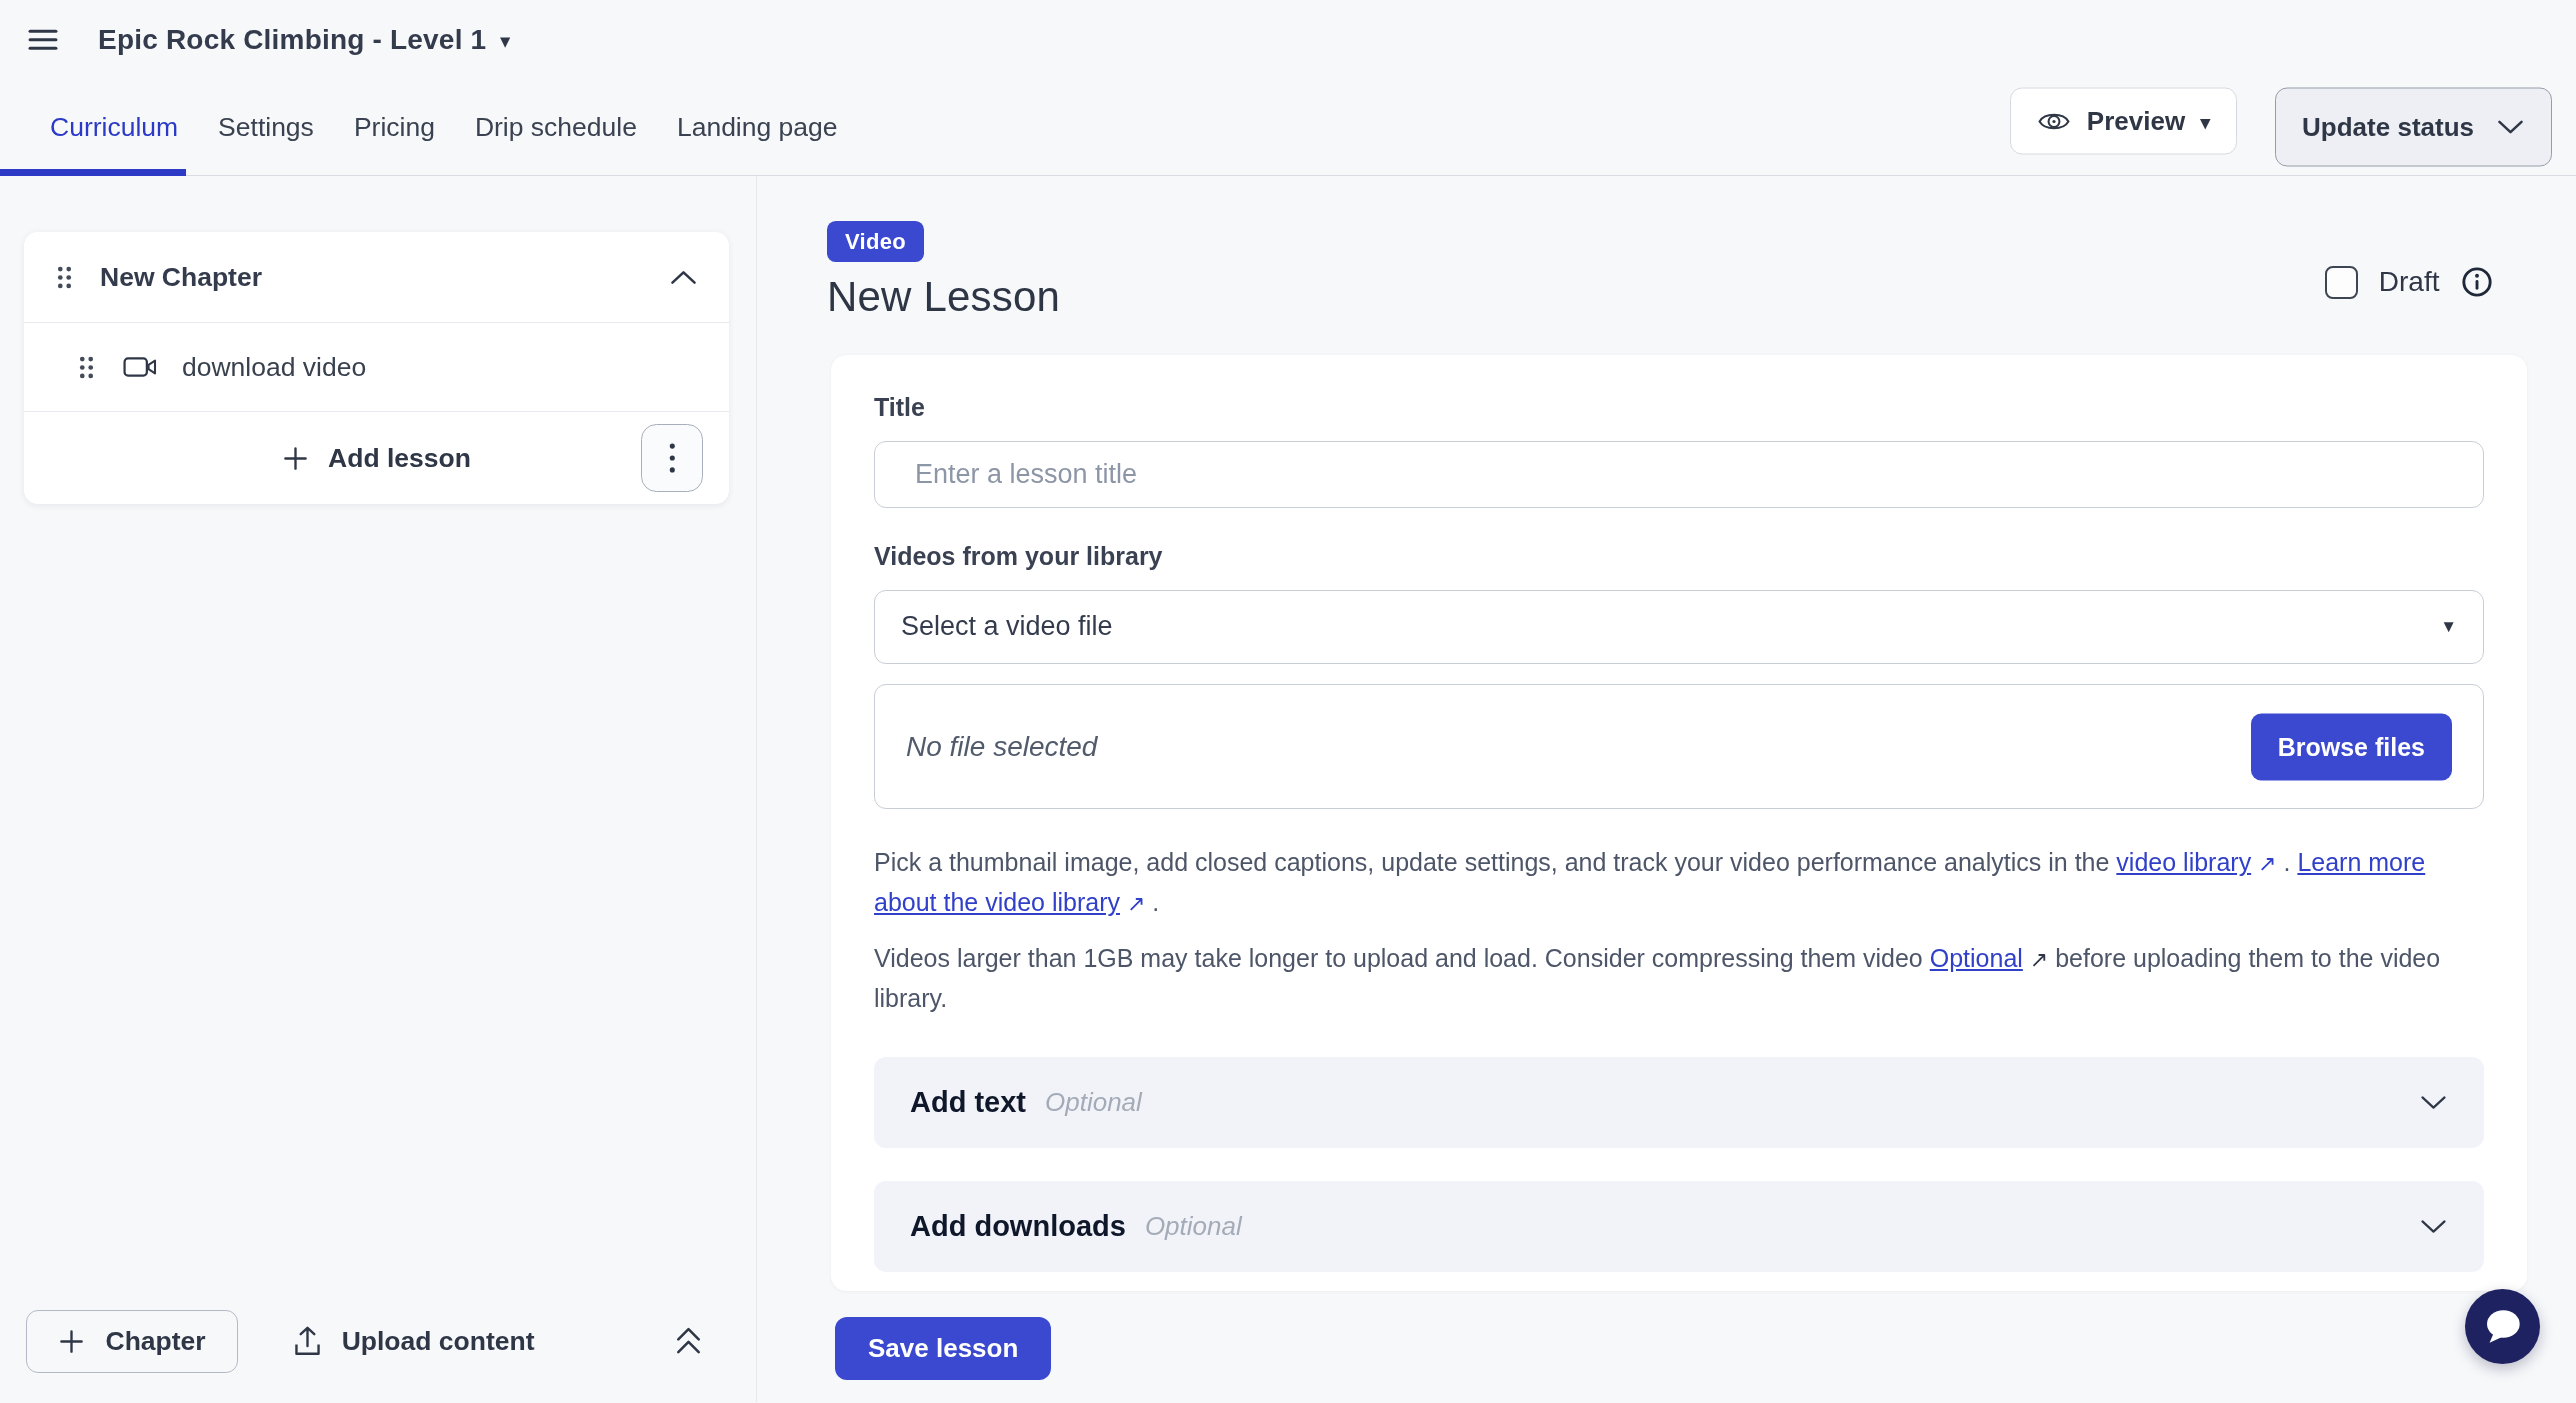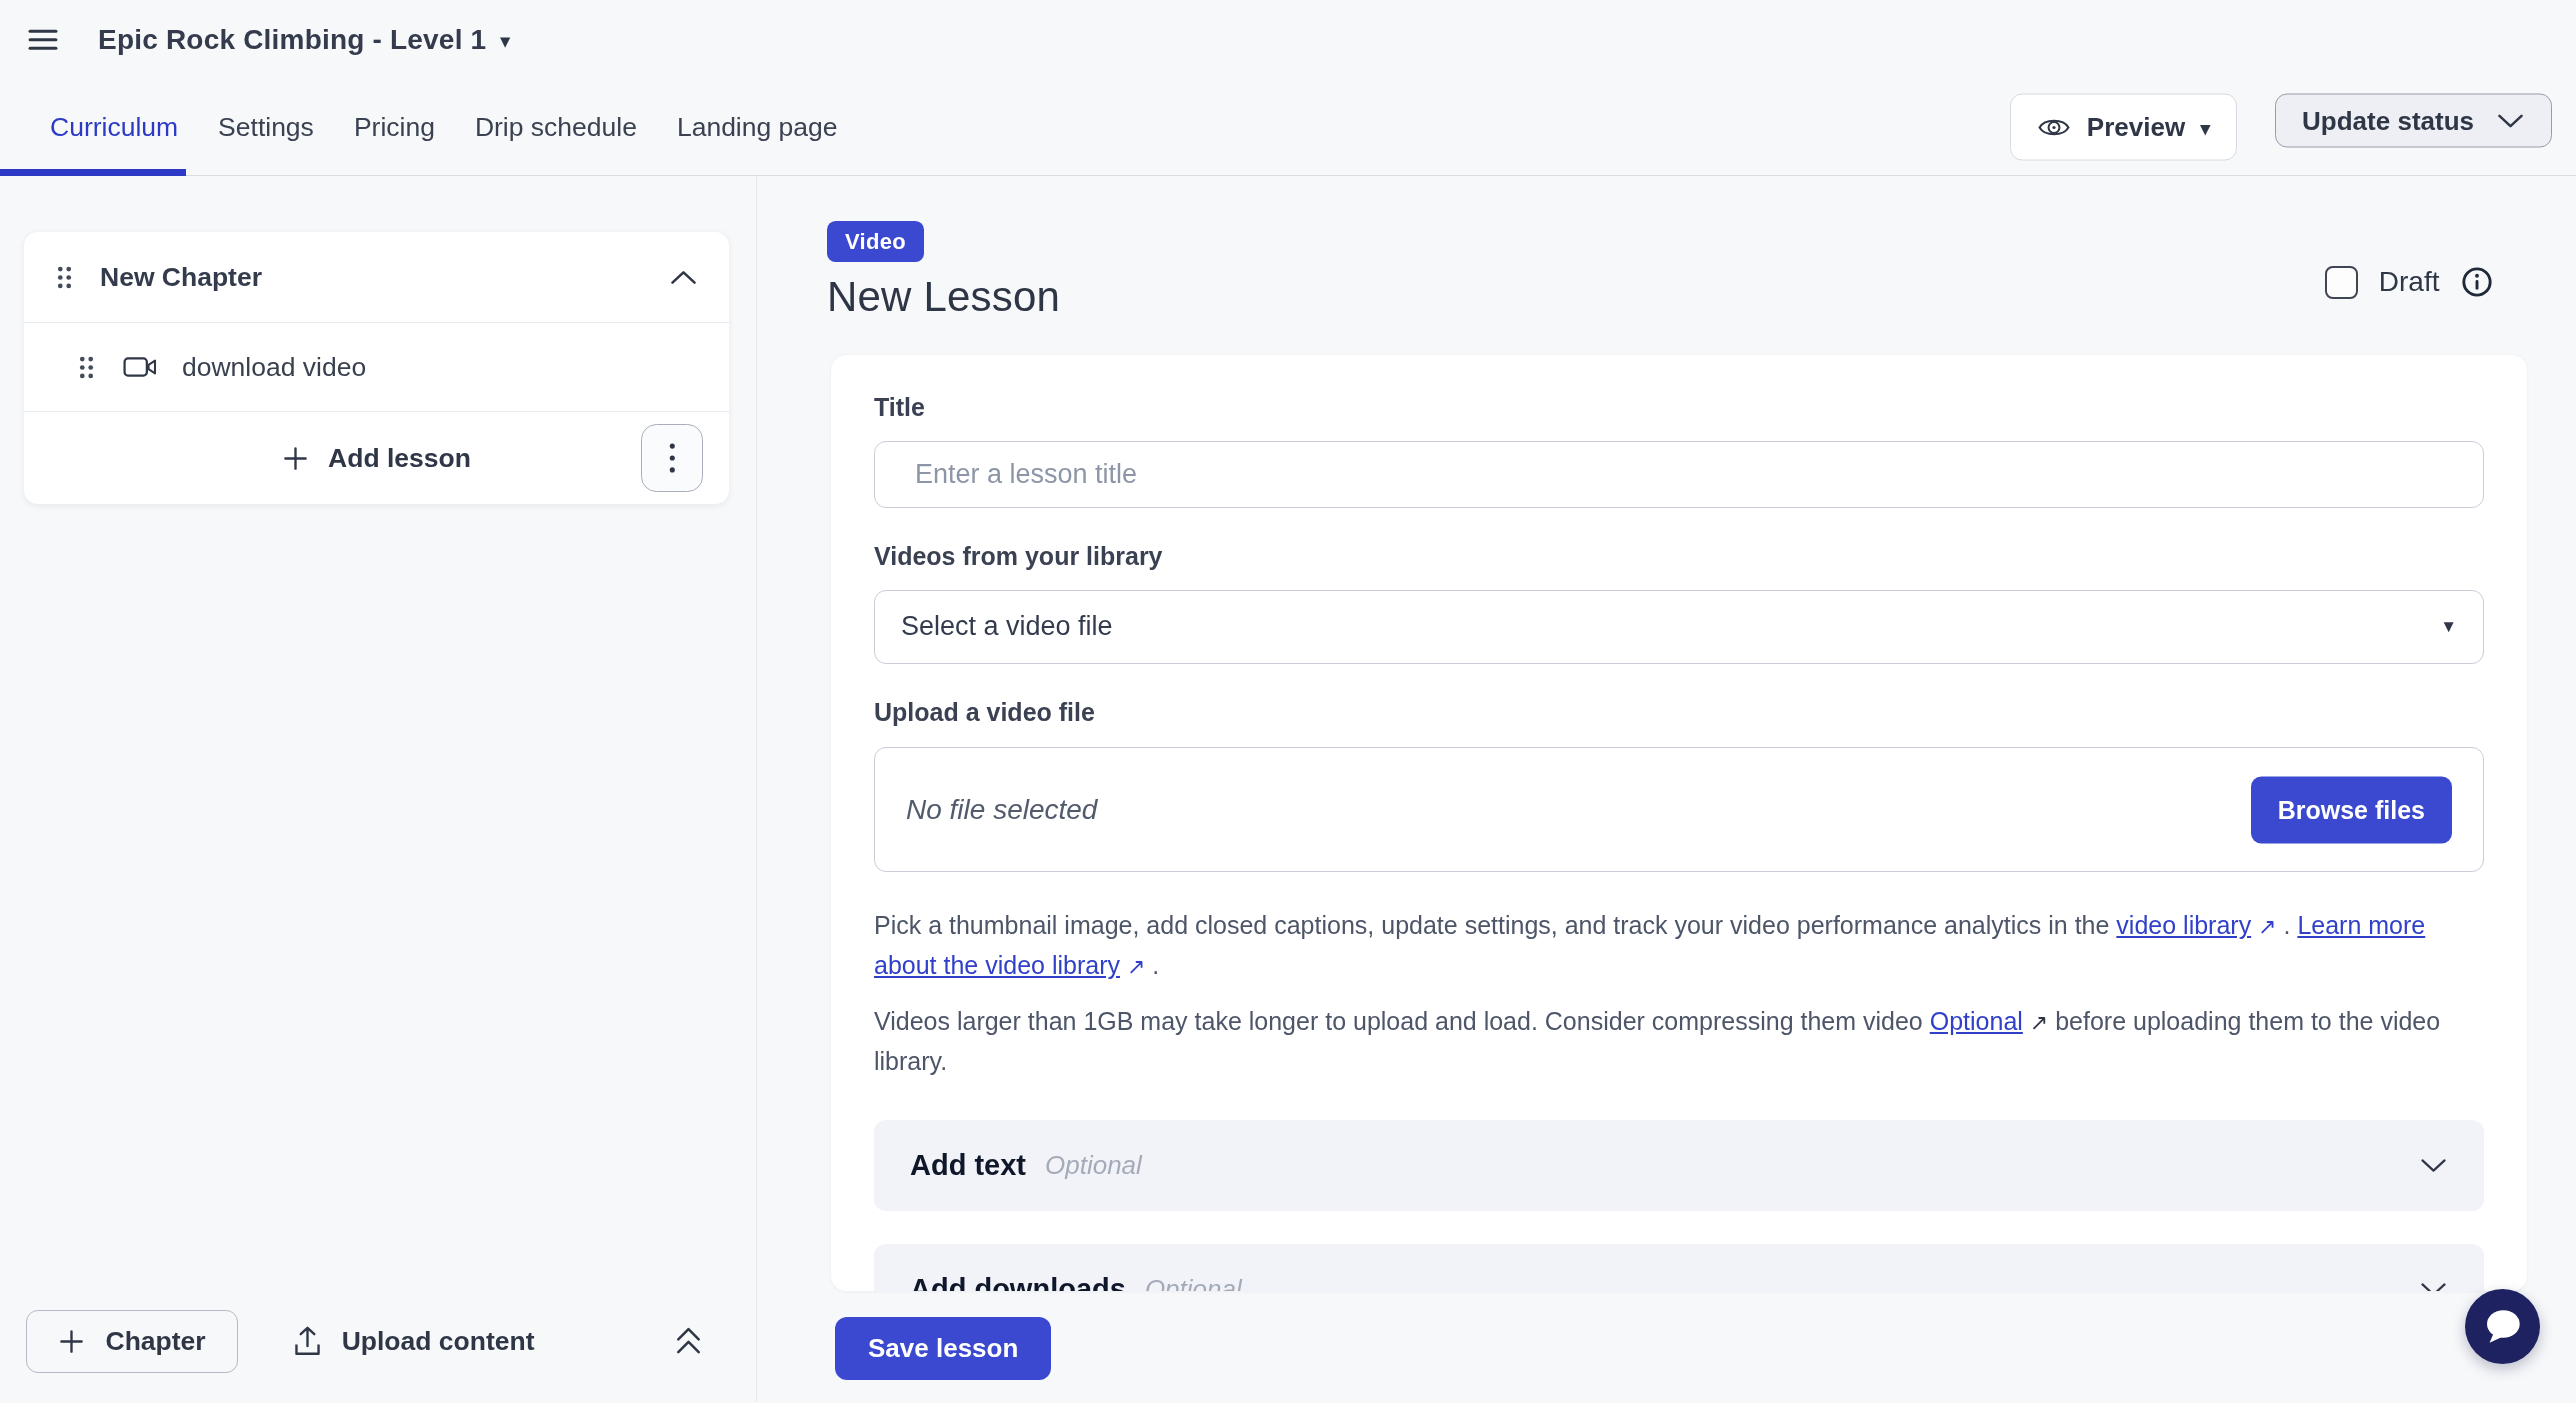--- a/index.html
+++ b/index.html
@@ -22,21 +22,21 @@
   
   .tabrow { height:97px; display:flex; align-items:stretch; border-bottom:1.7px solid #d9dce2; position:relative; }
   .tab { display:flex; align-items:center; padding:0 20px; font-size:26.5px; color:#3a4251; position:relative; cursor:pointer; }
   .tab:first-child { padding-left:50px; }
   .tab.active { color:#2c3ac6; }
   .tab.active::after { content:""; position:absolute; left:0; right:12px; bottom:-1.7px; height:7.7px; background:#2c3ac6; }
   .tab-actions { position:absolute; right:24px; top:50%; transform:translateY(-50%); display:flex; gap:38px; }
   .btn { display:flex; align-items:center; border-radius:12px; font-size:26px; font-weight:700; color:#2f3747; cursor:pointer; font-family:inherit; }
   .btn-preview { background:#fff; border:1.7px solid #d6dae0; height:67px; padding:0 26px; gap:15.4px; }
   .btn-preview .caret { font-size:19px; padding-top:1.7px; }
-  .btn-update { background:#edeff4; border:1.7px solid #959daa; height:54px; padding:0 26px; gap:22px; }
+  .btn-update { background:#edeff4; border:1.7px solid #959daa; height:79px; padding:0 26px; gap:22px; }
 
   
   .app { display:flex; height:1226px; }
   .sidebar { width:757px; min-width:757px; border-right:1.7px solid #e4e7eb; position:relative; background:#f7f8fa; }
   .content { flex:1; position:relative; }
 
   
   .chapter-card { position:absolute; left:24px; right:27px; top:56px; background:#fff; border-radius:13.7px; box-shadow:0 1.7px 6.8px rgba(20,30,60,.07); }
   .chapter-head { height:91px; display:flex; align-items:center; padding:0 31px; border-bottom:1.7px solid #e7e9ee; }
   .chapter-head .title { margin-left:26px; font-size:26.5px; font-weight:700; color:#333b4c; }
@@ -237,21 +237,20 @@
 
       <label class="form-label">Title</label>
       <input class="text-input" type="text" value="" placeholder="Enter a lesson title" style="">
 
       <label class="form-label mt">Videos from your library</label>
       <div class="select">
         <span>Select a video file</span>
         <span class="sel-caret">▼</span>
       </div>
 
-      <label class="form-label mt">Upload a video file</label>
       <div class="upload-box">
         <span class="no-file">No file selected</span>
         <button class="browse-btn">Browse files</button>
       </div>
 
       <p class="help"><span>Pick a thumbnail image, add closed captions, update settings, and track your video performance analytics in the </span><a class="hlink">video library</a> <span class="arrow-blue">↗</span><span> . </span><a class="hlink">Learn more about the video library</a> <span class="arrow-blue">↗</span><span> .</span></p>
 
       <p class="help second"><span>Videos larger than 1GB may take longer to upload and load. Consider compressing them video </span><a class="hlink">Optional</a> <span class="arrow-dark">↗</span><span> before uploading them to the video library.</span></p>
 
       <div class="section">

